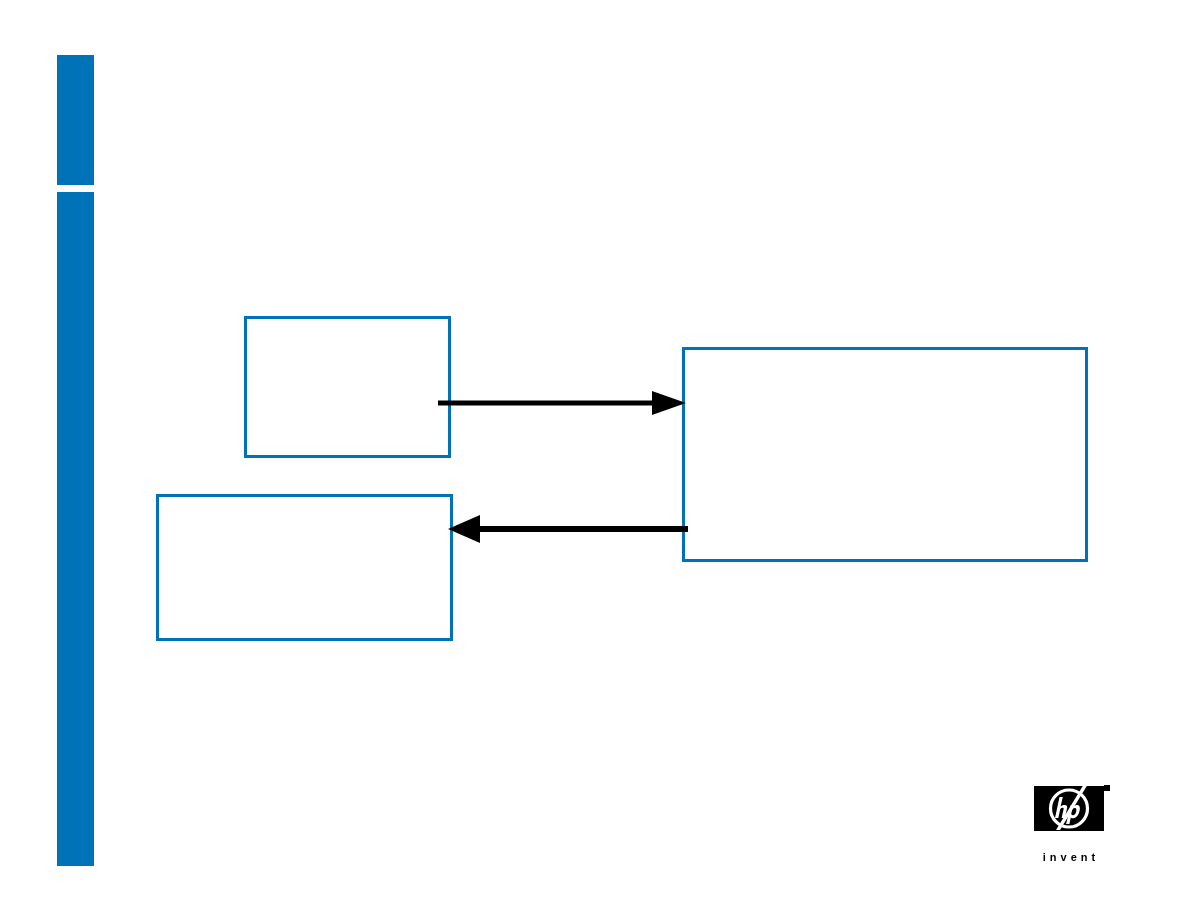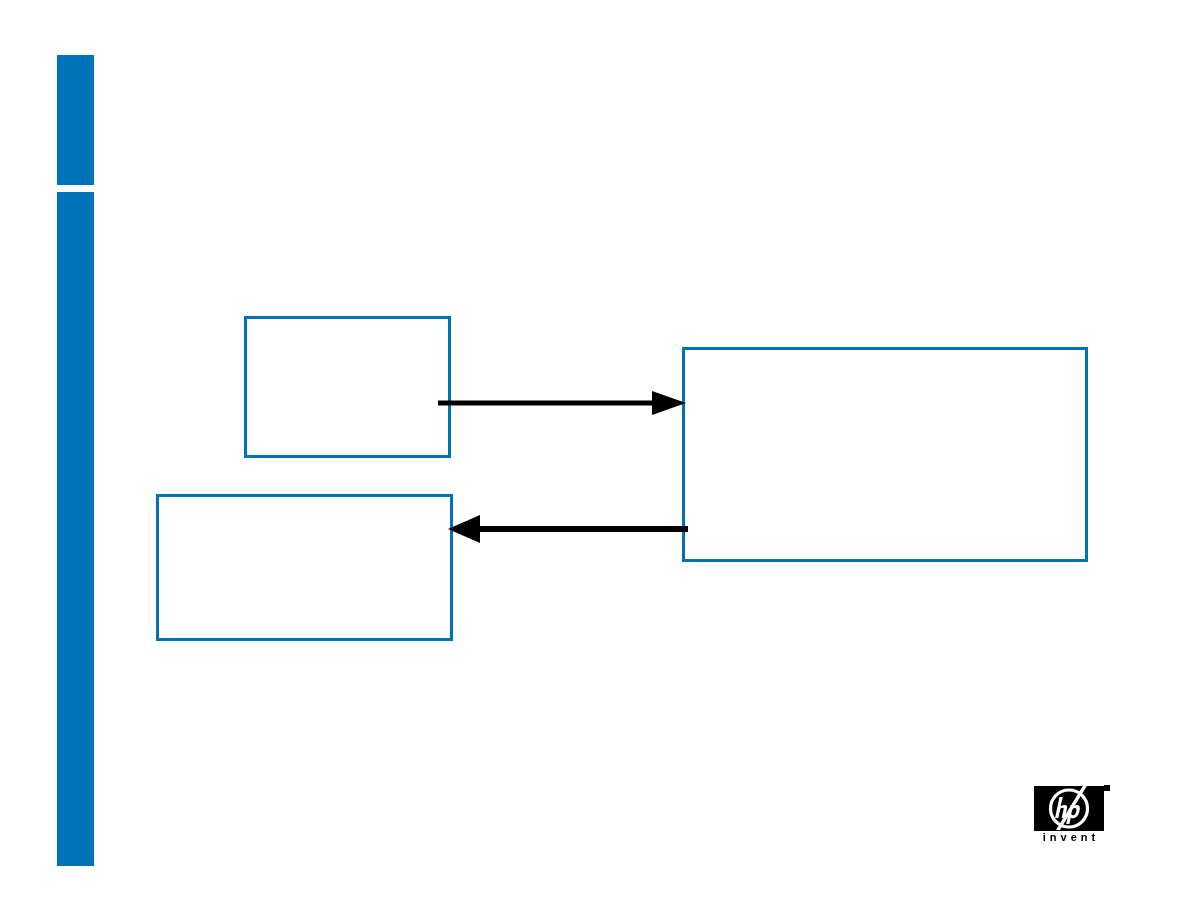--- a/index.html
+++ b/index.html
@@ -125,21 +125,21 @@
   }
   #hp-logo-tm {
     position: absolute;
     right: -6px;
     top: -1px;
     width: 6px;
     height: 6px;
     background: #000000;
   }
   #hp-logo-wordmark {
-    margin-top: 0;
+    margin-top: 20px;
     width: 70px;
     text-align: center;
     font-size: 11px;
     font-weight: bold;
     letter-spacing: 4px;
     color: #000000;
     text-indent: 4px;
   }
 </style>
 </head>

